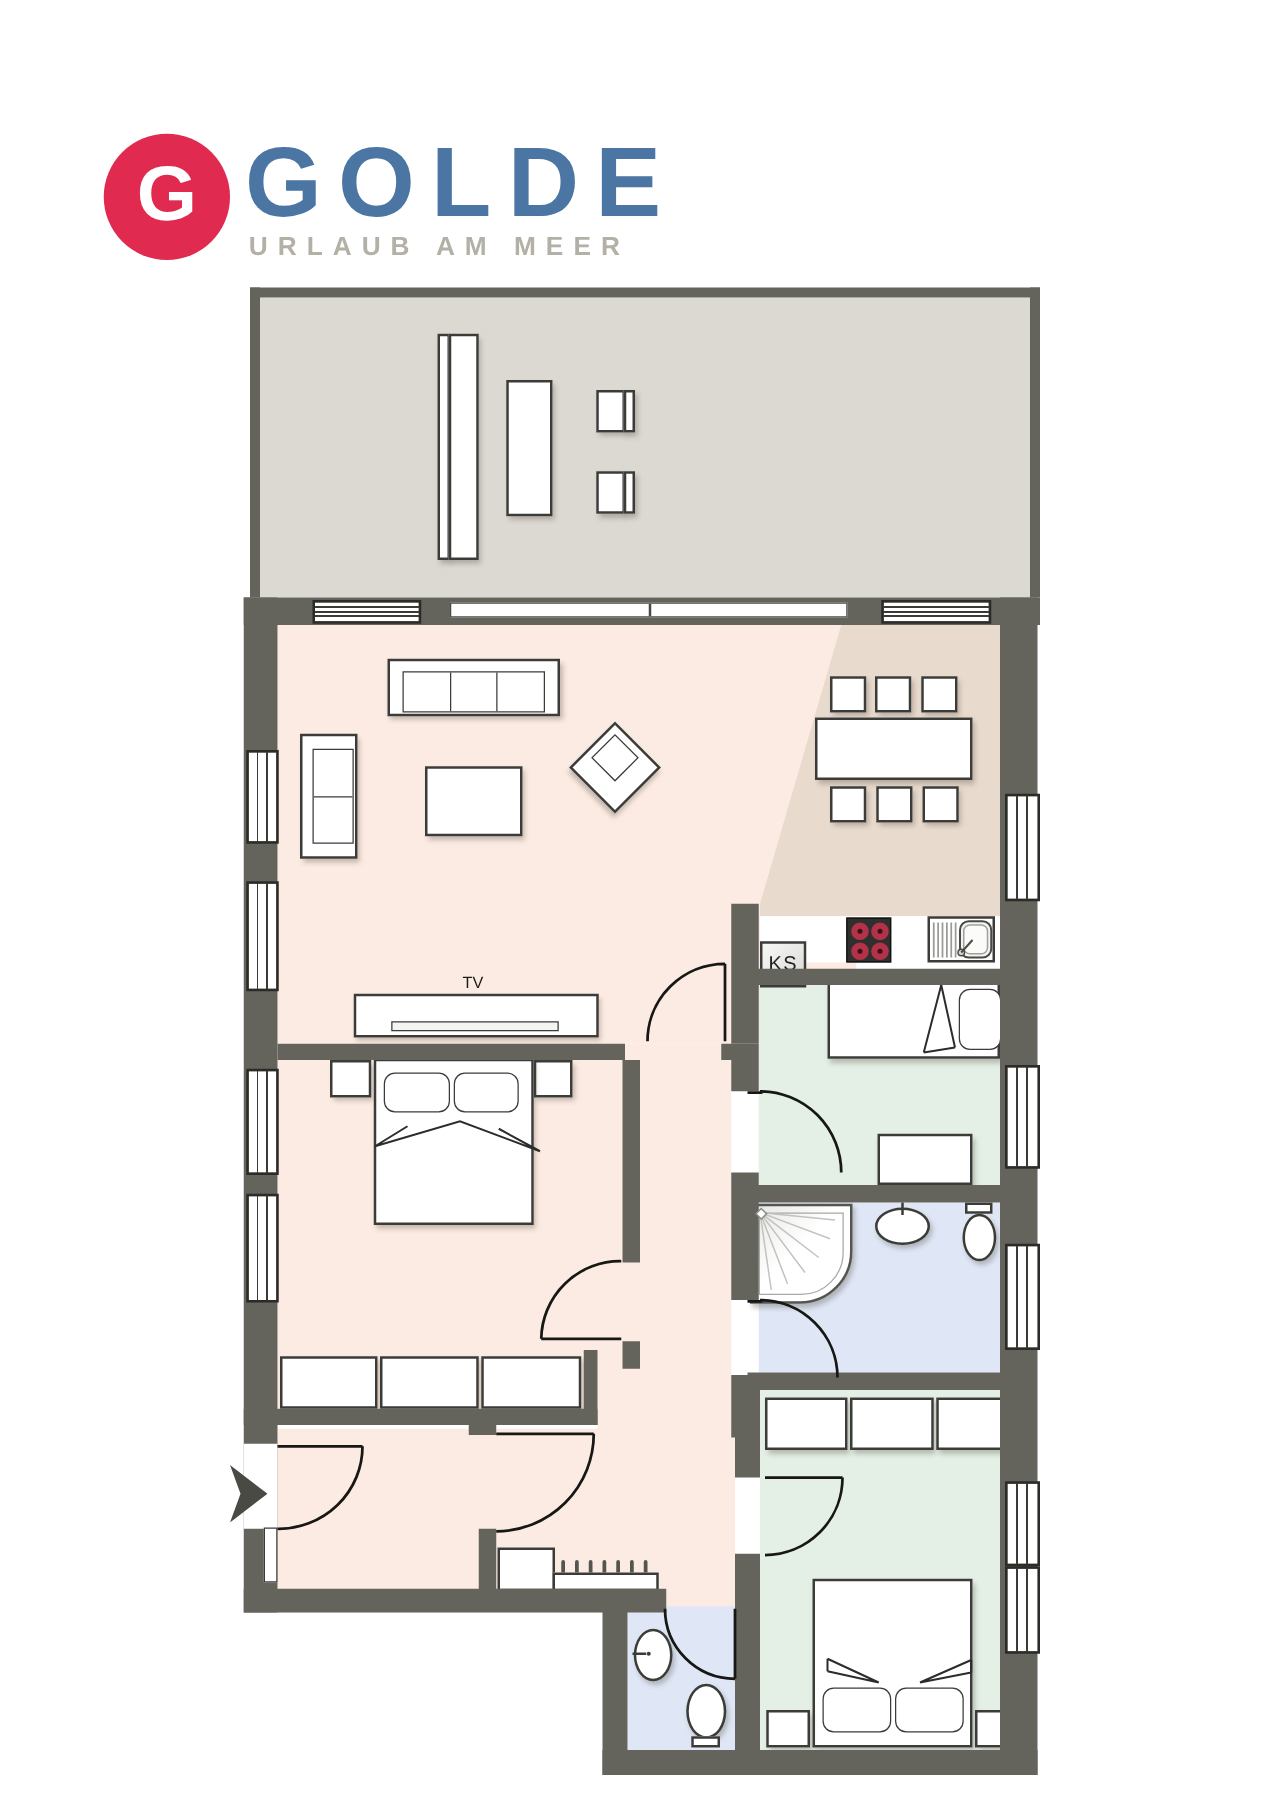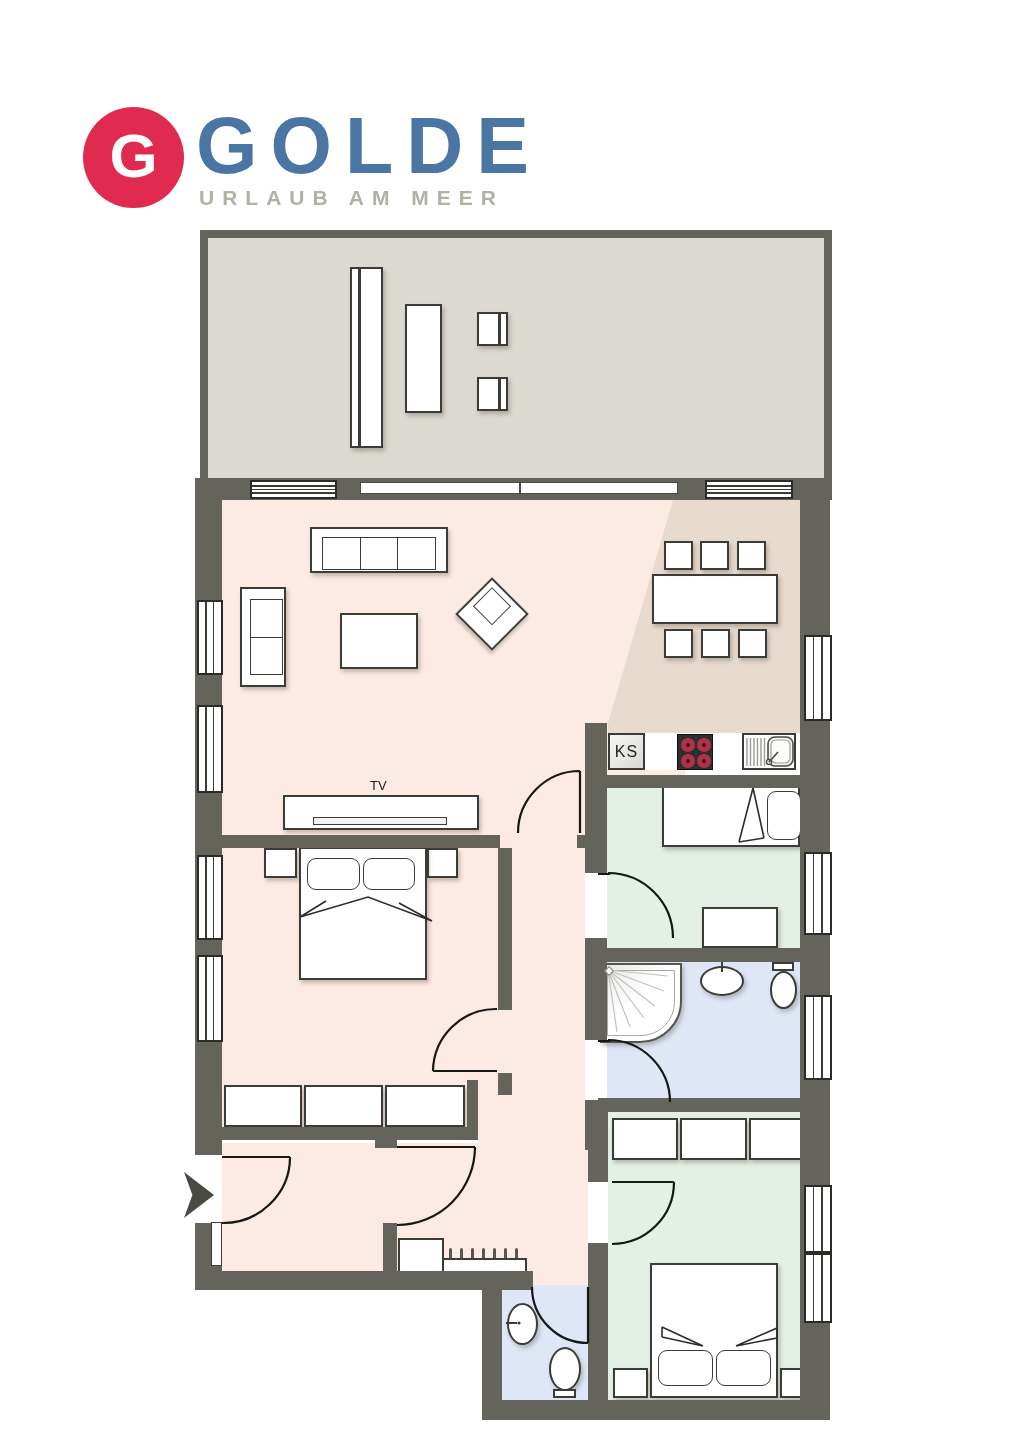--- a/index.html
+++ b/index.html
@@ -57,21 +57,21 @@
   .seats>i:last-child{border-right:none;}
   .seats.vert{flex-direction:column;}
   .seats.vert>i{border-right:none; border-bottom:1.5px solid #3b3b38;}
   .seats.vert>i:last-child{border-bottom:none;}
   .pillow{position:absolute; background:#fff; border:1.8px solid #3b3b38; border-radius:9px; z-index:2;}
   .stove{position:absolute; background:#2f2f2d; border:1.5px solid #111; z-index:2;}
   .burner{position:absolute; width:14px; height:14px; border-radius:50%; background:var(--burner);}
   .burner:after{content:""; position:absolute; left:5px; top:5px; width:4px; height:4px;
     border-radius:50%; background:#3a1019;}
   .ks{display:flex; align-items:center; justify-content:center;
-    background:linear-gradient(135deg,#f7f7f6,#d8d8d5); font-size:16px; color:#222; letter-spacing:1px;}
+    background:linear-gradient(135deg,#f7f7f6,#d8d8d5); font-size:16px; color:#222; letter-spacing:1px;margin-top:20px;}
   .shower{background:linear-gradient(315deg,#ffffff 55%,#e6e6e4); border:2px solid #55554f;
     border-bottom-right-radius:42px;}
   .shower .pan{position:absolute; left:5px; top:5px; right:5px; bottom:5px;
     border:1.2px solid #a8a8a4; border-bottom-right-radius:34px;}
   .oval{border-radius:50%;}
   .hook{position:absolute; width:2.5px; height:10px; background:#55554f;
     border-radius:2.5px 2.5px 0 0; z-index:2;}
   .tvbar{position:absolute; border:1.5px solid #3b3b38; background:#f4f4f2;}
   .lbl{position:absolute; color:#1c1c1a; z-index:4;}
 

